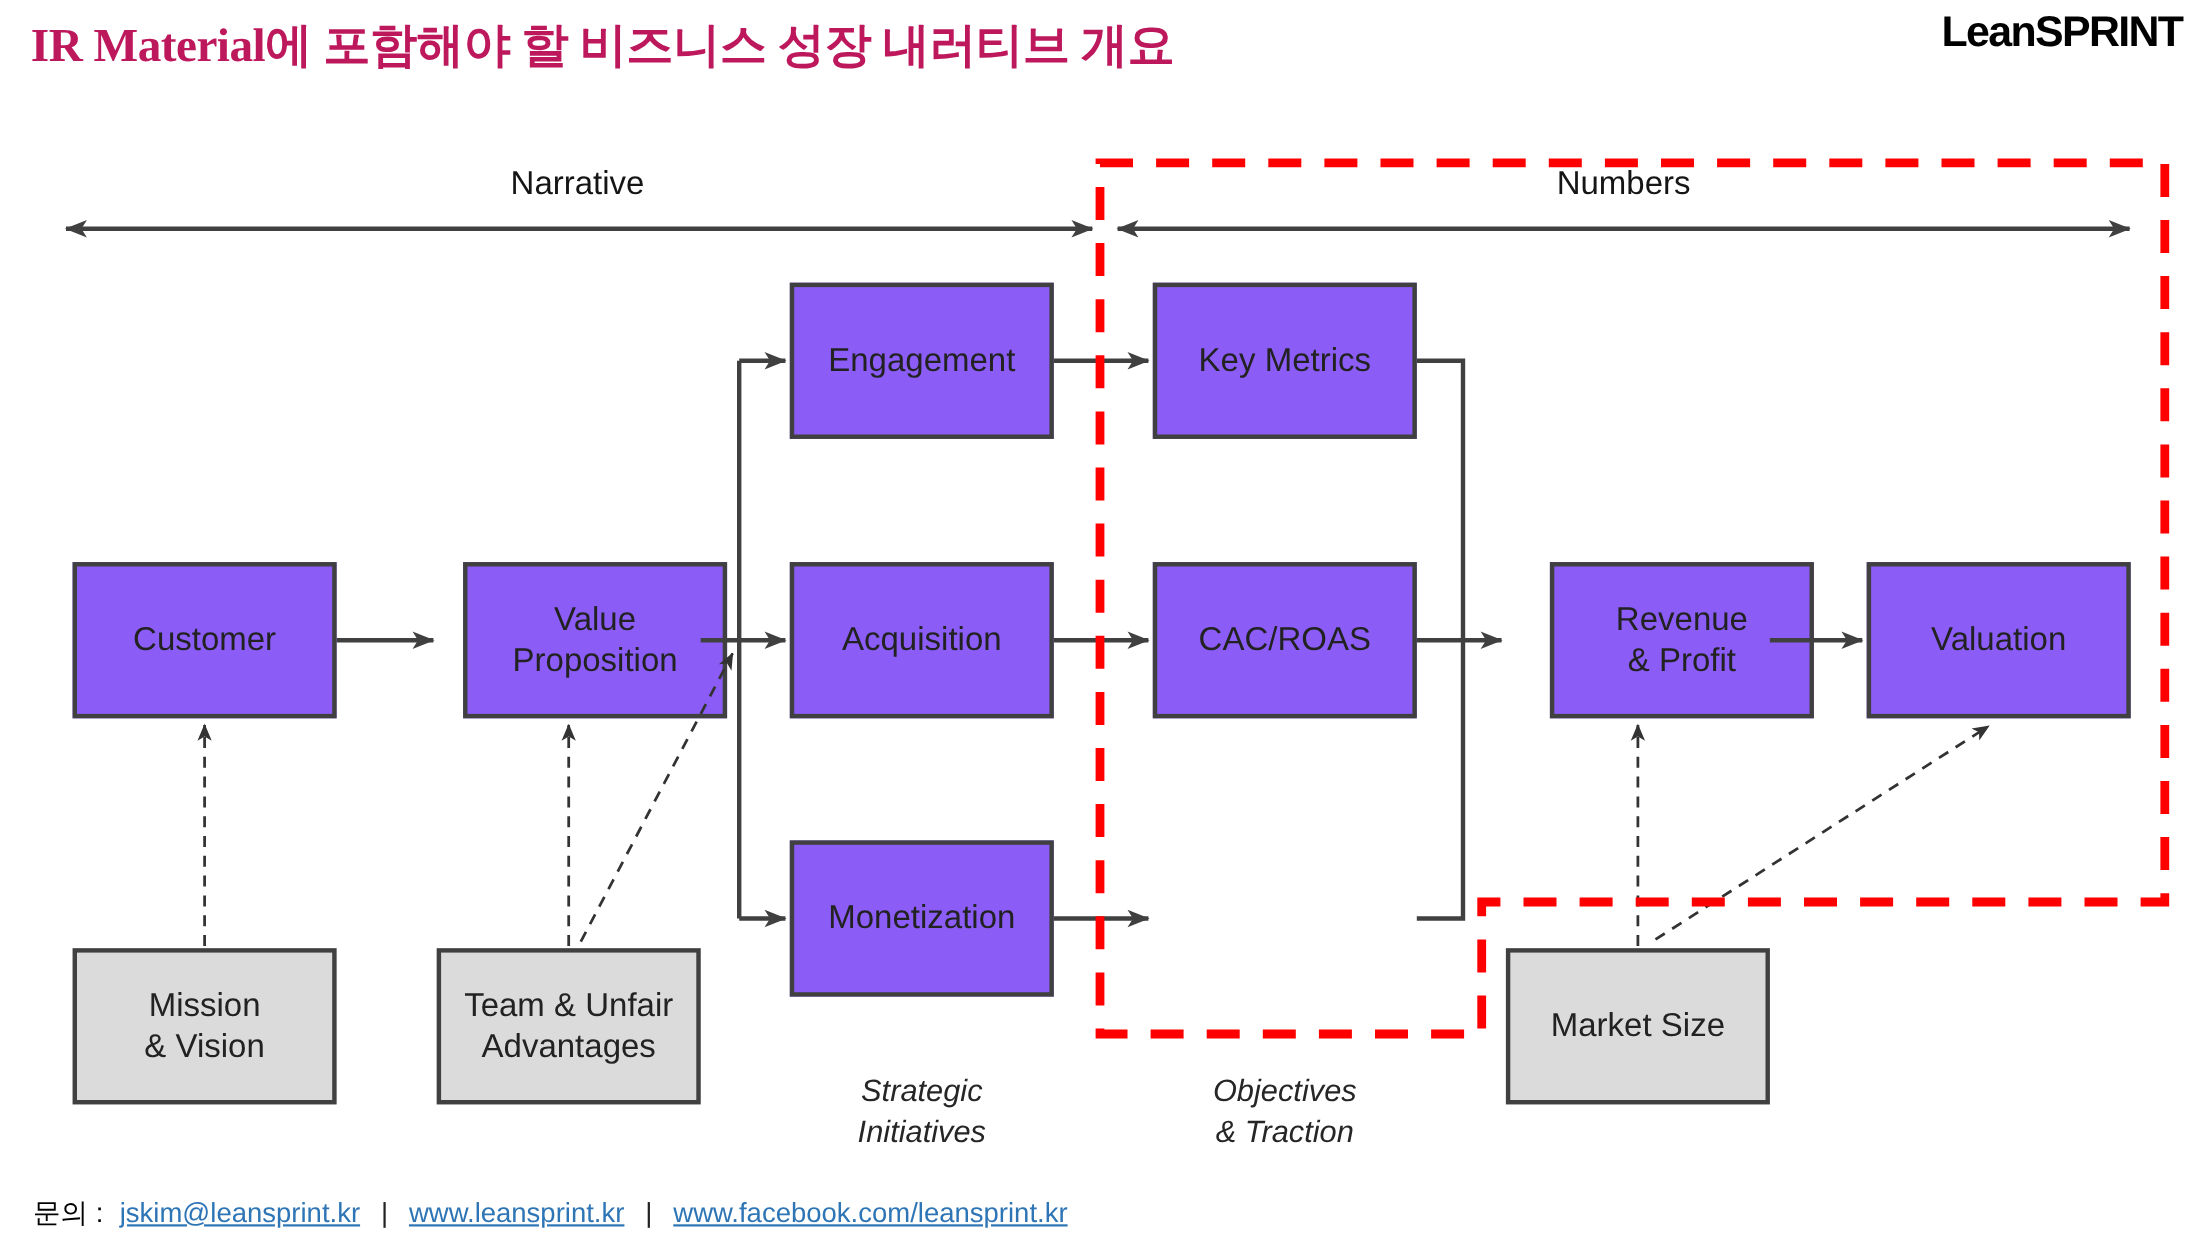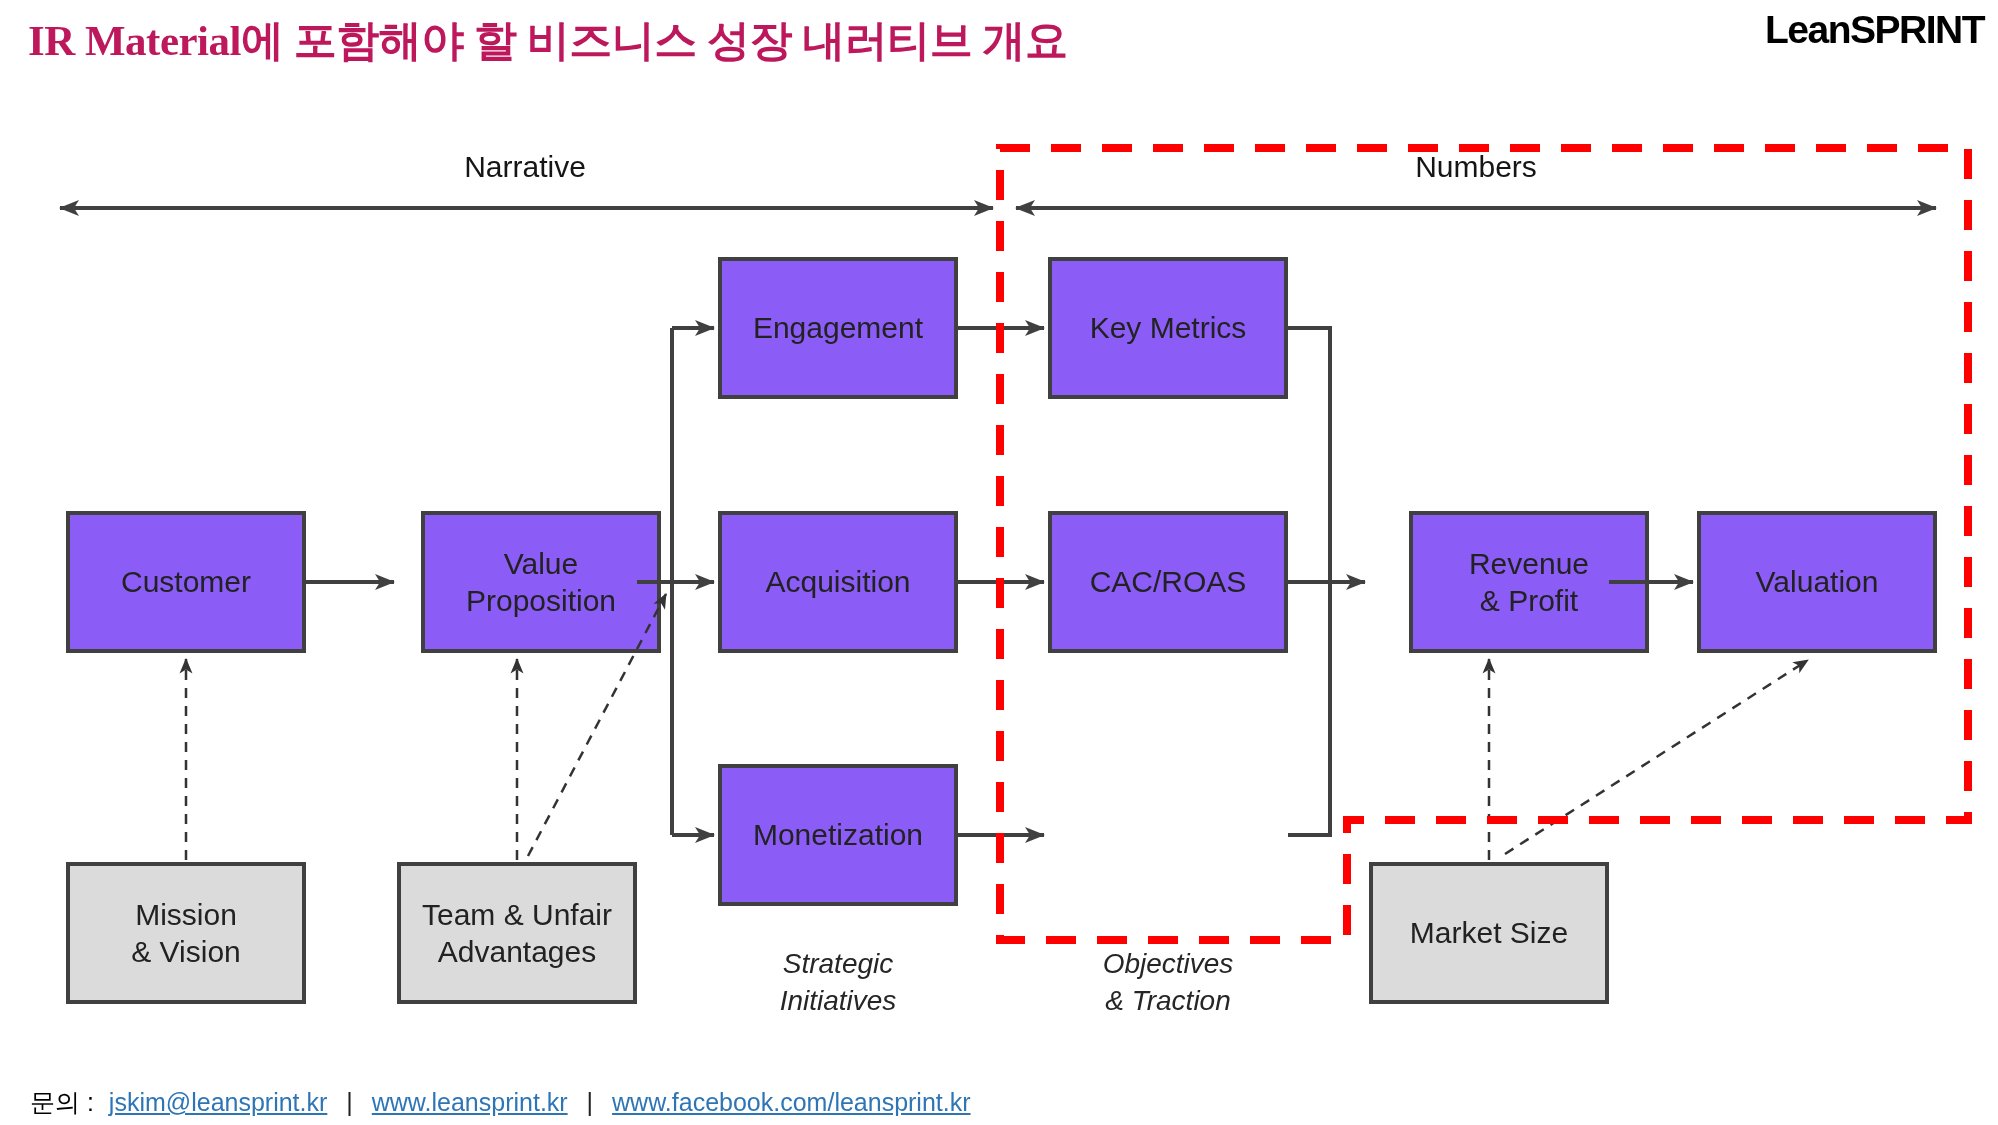--- a/index.html
+++ b/index.html
@@ -11,21 +11,21 @@
         color:#000;letter-spacing:-1.5px;}
   .section-label{position:absolute;top:150px;font-size:30px;color:#151515;text-align:center;}
   .section-label.narrative{left:57px;width:936px;}
   .section-label.numbers{left:1016px;width:920px;}
   .node{position:absolute;width:240px;height:142px;box-sizing:border-box;
         border:4px solid #404040;background:#8b5cf6;display:flex;align-items:center;
         justify-content:center;text-align:center;font-size:30px;color:#222;
         white-space:pre-line;line-height:1.25;}
   .node.gray{background:#DBDBDB;}
   .ann{position:absolute;width:240px;text-align:center;font-size:28px;font-style:italic;
-       color:#262626;white-space:pre-line;line-height:1.32;}
+       color:#262626;white-space:pre-line;line-height:1.32;margin-top:28px;}
   .wires{position:absolute;left:0;top:0;pointer-events:none;}
   .footer{position:absolute;left:30px;top:1086px;font-size:25px;color:#000;white-space:nowrap;}
   .footer a{color:#2E75B6;text-decoration:underline;cursor:pointer;}
   .footer .sep{color:#222;margin:0 12px;}
   .footer .prefix{margin-right:8px;}
 </style>
 </head>
 <body>
 
 <div class="stage">

